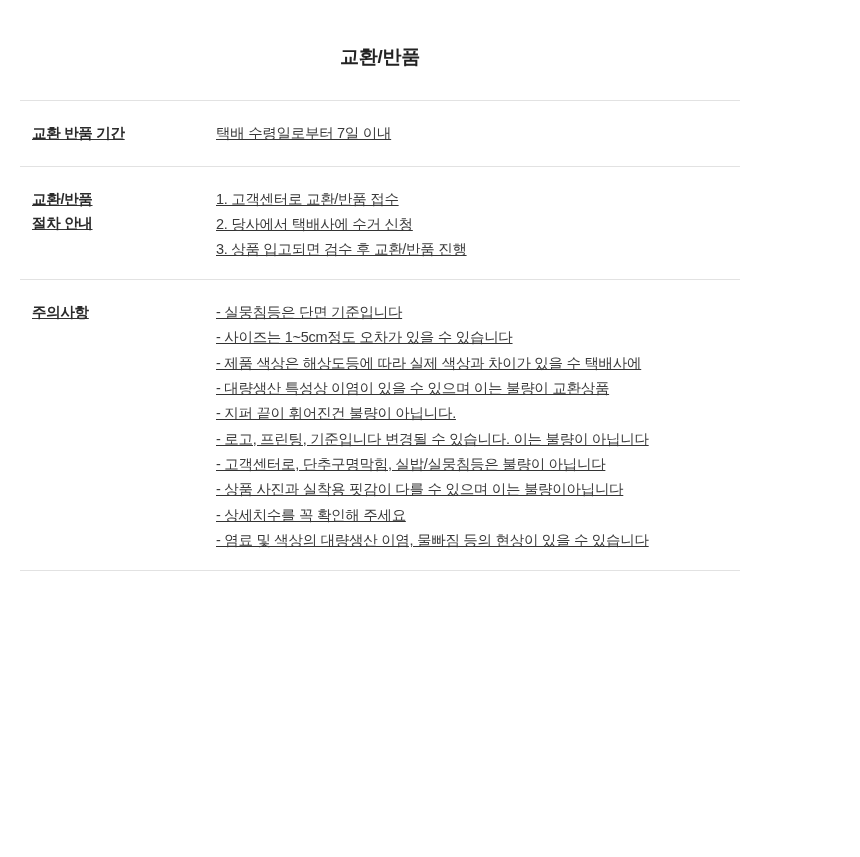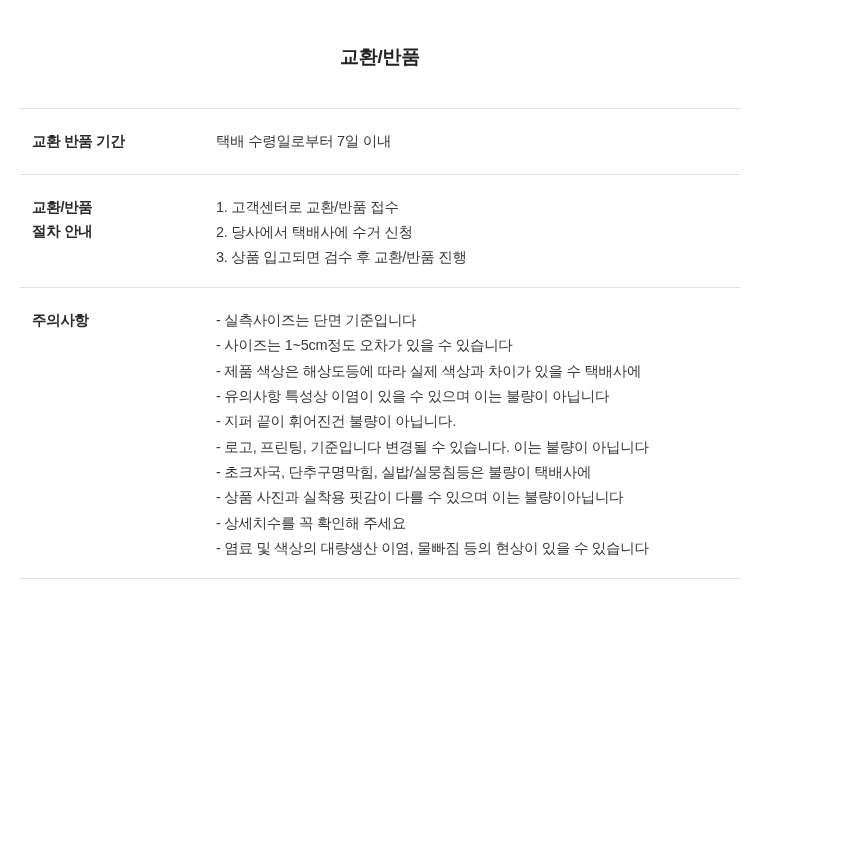--- a/index.html
+++ b/index.html
@@ -24,23 +24,24 @@
     text-align: center;
     font-size: 19px;
     font-weight: bold;
     color: #222222;
     padding-top: 44px;
     padding-bottom: 22px;
     letter-spacing: -0.3px;
   }
   table.policy-table {
     width: 720px;
-    margin: 16px auto;
+    margin: 8px auto;
     border-collapse: collapse;
     table-layout: fixed;
+    text-decoration: underline;
   }
   table.policy-table tr {
     border-top: 1px solid #e2e2e2;
   }
   table.policy-table tr:last-child {
     border-bottom: 1px solid #e2e2e2;
   }
   table.policy-table th {
     width: 160px;
     text-align: left;
@@ -103,27 +104,27 @@
           <span class="cell-line">2. 당사에서 택배사에 수거 신청</span>
           <span class="cell-line">3. 상품 입고되면 검수 후 교환/반품 진행</span>
         </td>
       </tr>
 
       <tr class="row-tall">
         <th>
           <span class="label-line">주의사항</span>
         </th>
         <td>
-          <span class="cell-line">- 실측사이즈는 단면 기준입니다</span>
+          <span class="cell-line">- 실뭉침등은 단면 기준입니다</span>
           <span class="cell-line">- 사이즈는 1~5cm정도 오차가 있을 수 있습니다</span>
           <span class="cell-line">- 제품 색상은 해상도등에 따라 실제 색상과 차이가 있을 수 택배사에</span>
-          <span class="cell-line">- 유의사항 특성상 이염이 있을 수 있으며 이는 불량이 아닙니다</span>
+          <span class="cell-line">- 대량생산 특성상 이염이 있을 수 있으며 이는 불량이 교환상품</span>
           <span class="cell-line">- 지퍼 끝이 휘어진건 불량이 아닙니다.</span>
           <span class="cell-line">- 로고, 프린팅, 기준입니다 변경될 수 있습니다.  이는 불량이 아닙니다</span>
-          <span class="cell-line">- 초크자국, 단추구명막힘, 실밥/실뭉침등은 불량이 택배사에</span>
+          <span class="cell-line">- 고객센터로, 단추구명막힘, 실밥/실뭉침등은 불량이 아닙니다</span>
           <span class="cell-line">- 상품 사진과 실착용 핏감이 다를 수 있으며 이는 불량이아닙니다</span>
           <span class="cell-line">- 상세치수를 꼭 확인해 주세요</span>
           <span class="cell-line">- 염료 및 색상의 대량생산 이염, 물빠짐 등의 현상이 있을 수 있습니다</span>
         </td>
       </tr>
 
 
     </tbody>
   </table>
 

